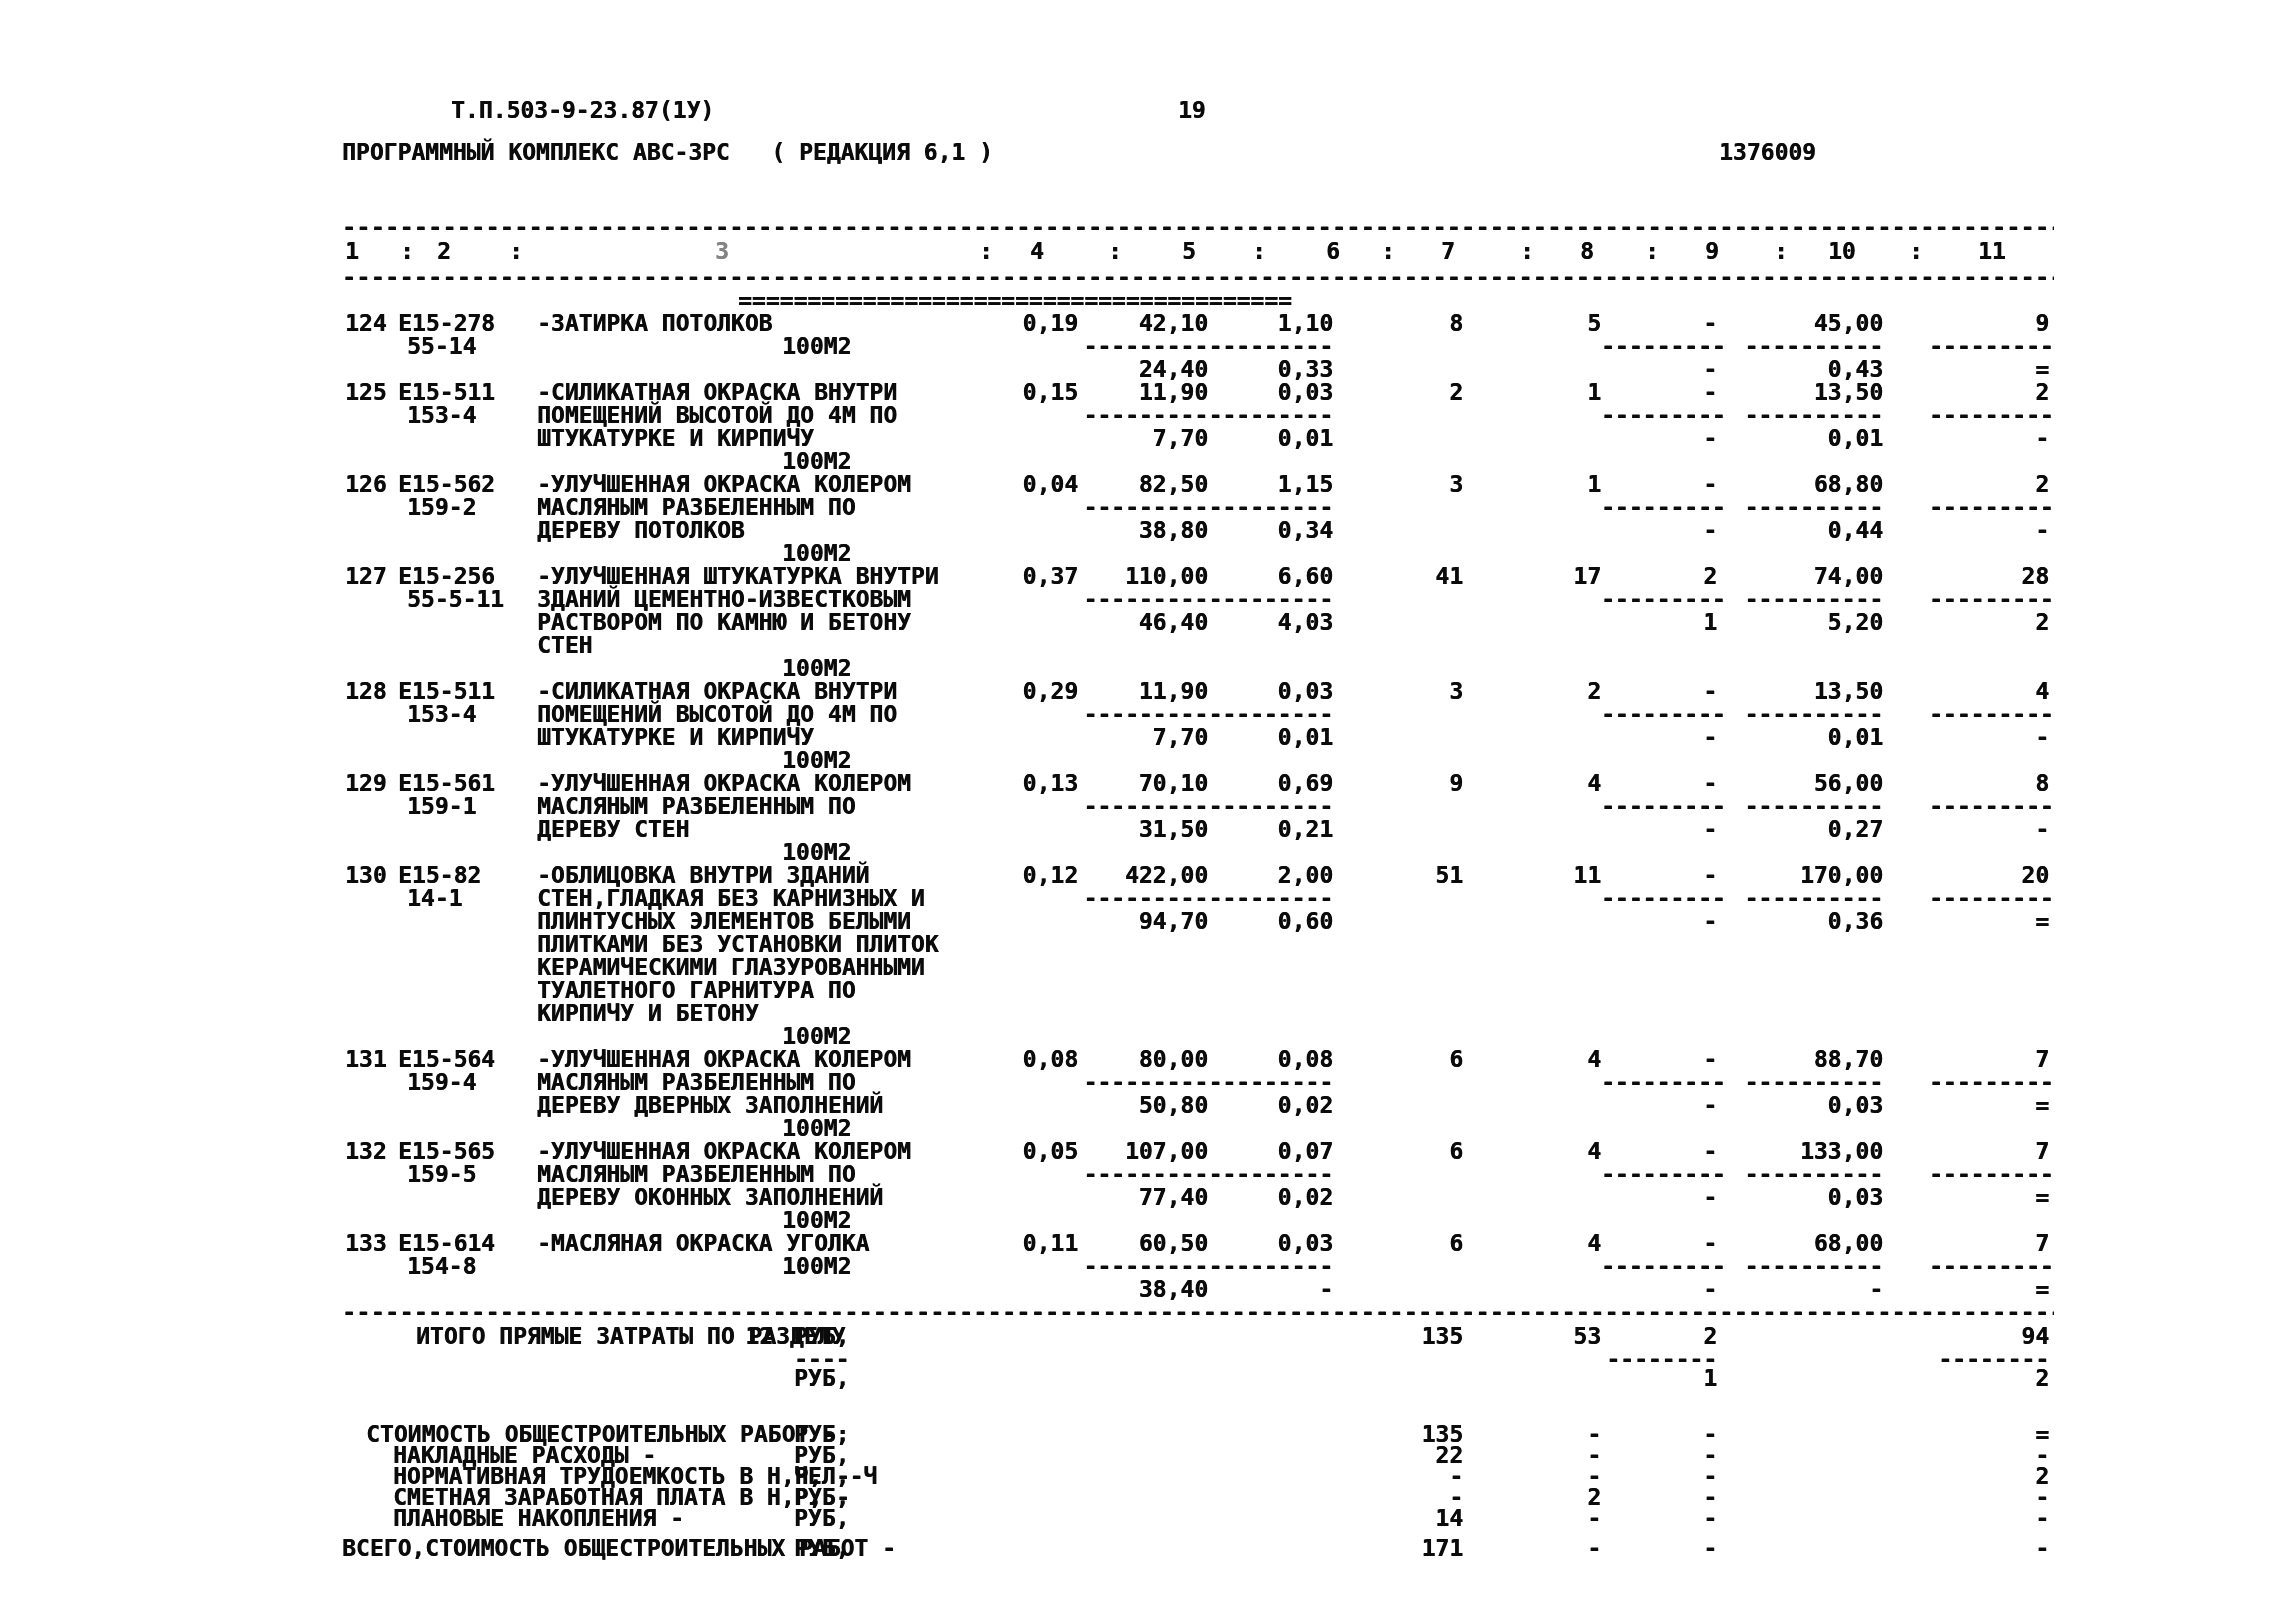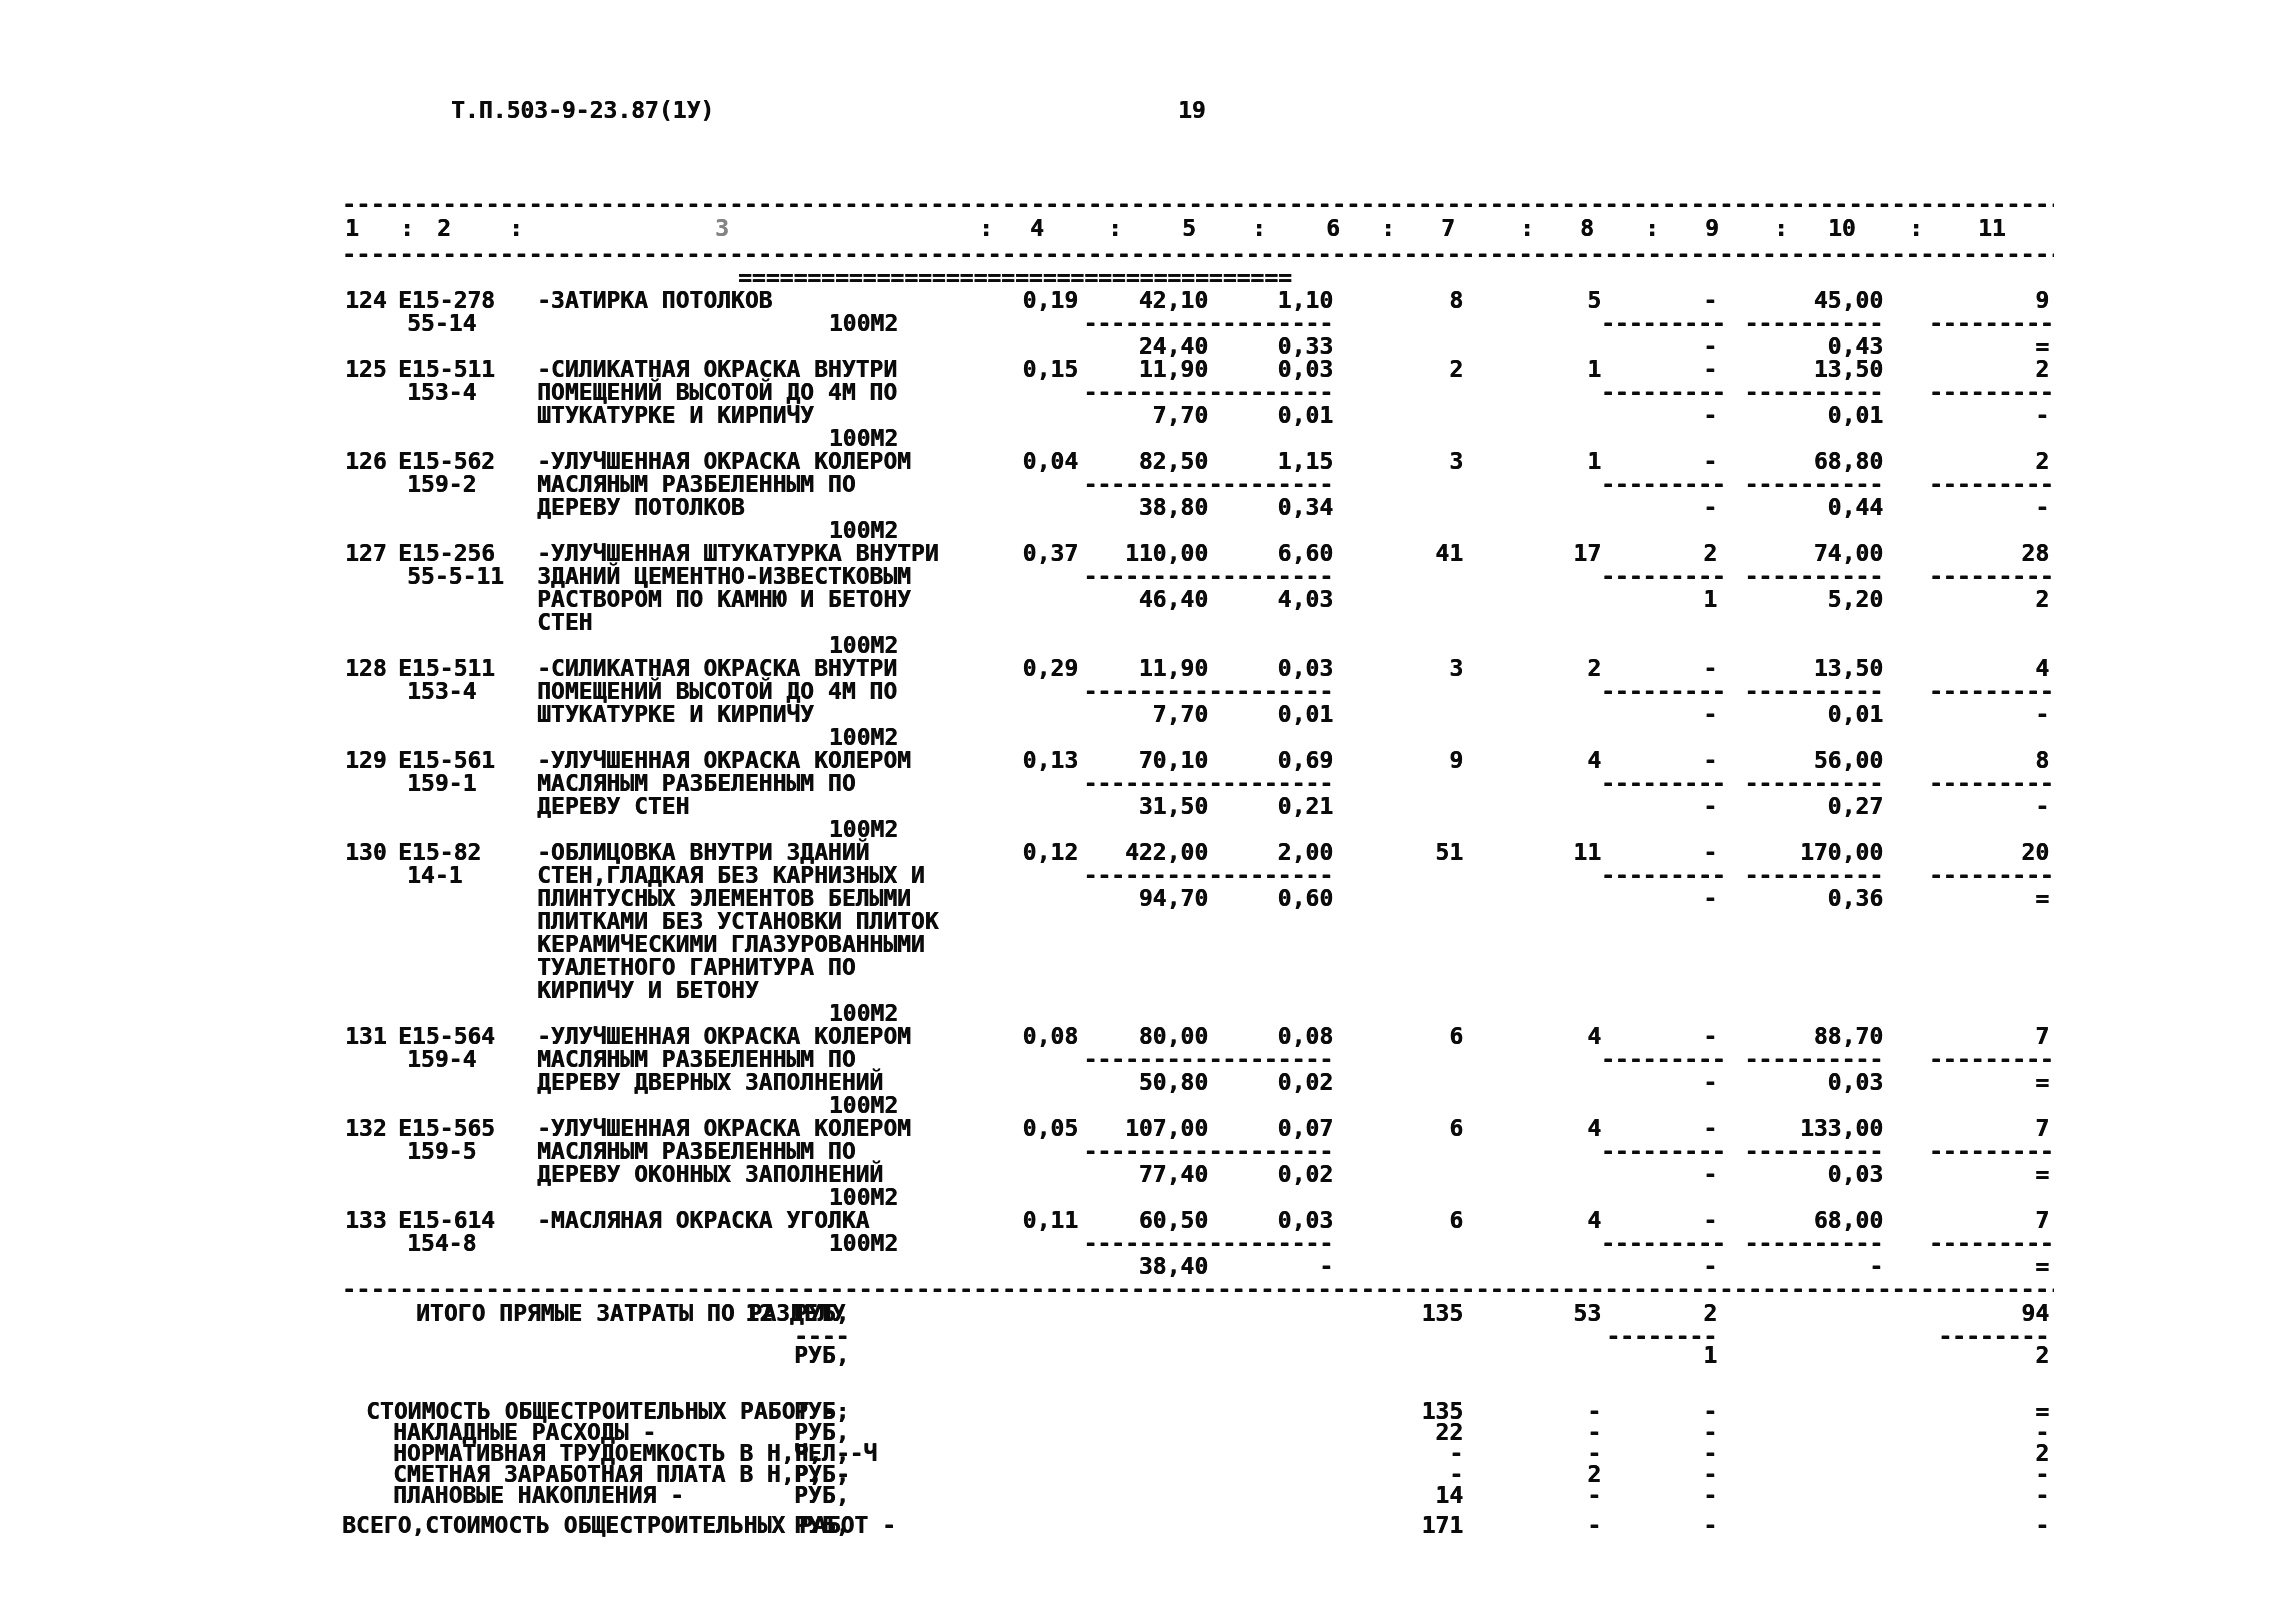--- a/index.html
+++ b/index.html
@@ -18,21 +18,21 @@
   }
   .sp{position:relative;}
   .line{position:relative;height:23px;white-space:pre;}
   .cell{position:absolute;top:0;white-space:pre;}
   .rule{left:342px;width:1712px;overflow:hidden;letter-spacing:0.5px;}
   .eq{left:738px;width:555px;overflow:hidden;}
   .c1{left:345px;width:51px;}
   .c2{left:398px;width:143px;}
   .c2b{left:407px;width:139px;}
   .c3{left:537px;width:416px;}
-  .unitc{left:782px;width:116px;text-align:right;}
+  .unitc{left:782px;width:116px;text-align:left;}
   .c4{left:976px;width:102px;text-align:right;}
   .c5{left:1078px;width:130px;text-align:right;}
   .c6{left:1208px;width:125px;text-align:right;}
   .c7{left:1333px;width:130px;text-align:right;}
   .c8{left:1462px;width:139px;text-align:right;}
   .c9{left:1601px;width:116px;text-align:right;}
   .c10{left:1721px;width:162px;text-align:right;}
   .c11{left:1929px;width:120px;text-align:right;}
   .sl0{left:342px;} .sl1{left:366px;} .sl2{left:393px;}
   .slt{left:416px;} .s12{left:731px;width:42px;text-align:right;} .sunit{left:794px;}
@@ -45,20 +45,24 @@
 <div id="page">
   <div class="sp" style="height:99px"></div>
 
   <div class="line">
     <span class="cell" style="left:451px">Т.П.503-9-23.87(1У)</span>
     <span class="cell" style="left:1178px">19</span>
   </div>
 
   <div class="sp" style="height:19.4px"></div>
 
+  <div class="line">
+    <span class="cell" style="left:342px">ПРОГРАММНЫЙ КОМПЛЕКС АВС-3РС   ( РЕДАКЦИЯ 6,1 )</span>
+    <span class="cell" style="left:1719px">1376009</span>
+  </div>
 
   <div class="sp" style="height:52px"></div>
 
   <div id="thead">
       <div class="line" style="height: 24px;"><span class="cell rule">----------------------------------------------------------------------------------------------------------------------------</span></div>
       <div class="line" style="height: 25.4px;"><span class="cell " style="left:345px">1</span><span class="cell " style="left:400px">:</span><span class="cell " style="left:437px">2</span><span class="cell " style="left:509px">:</span><span class="cell faded" style="left:715px">3</span><span class="cell " style="left:979px">:</span><span class="cell " style="left:1030px">4</span><span class="cell " style="left:1108px">:</span><span class="cell " style="left:1182px">5</span><span class="cell " style="left:1252px">:</span><span class="cell " style="left:1326px">6</span><span class="cell " style="left:1381px">:</span><span class="cell " style="left:1441px">7</span><span class="cell " style="left:1520px">:</span><span class="cell " style="left:1580px">8</span><span class="cell " style="left:1645px">:</span><span class="cell " style="left:1705px">9</span><span class="cell " style="left:1774px">:</span><span class="cell " style="left:1828px">10</span><span class="cell " style="left:1909px">:</span><span class="cell " style="left:1978px">11</span></div>
       <div class="line" style="height: 23px;"><span class="cell rule">----------------------------------------------------------------------------------------------------------------------------</span></div>
       <div class="line" style="height: 23px;"><span class="cell eq">========================================</span></div>
     </div>
   <div id="tbody">

